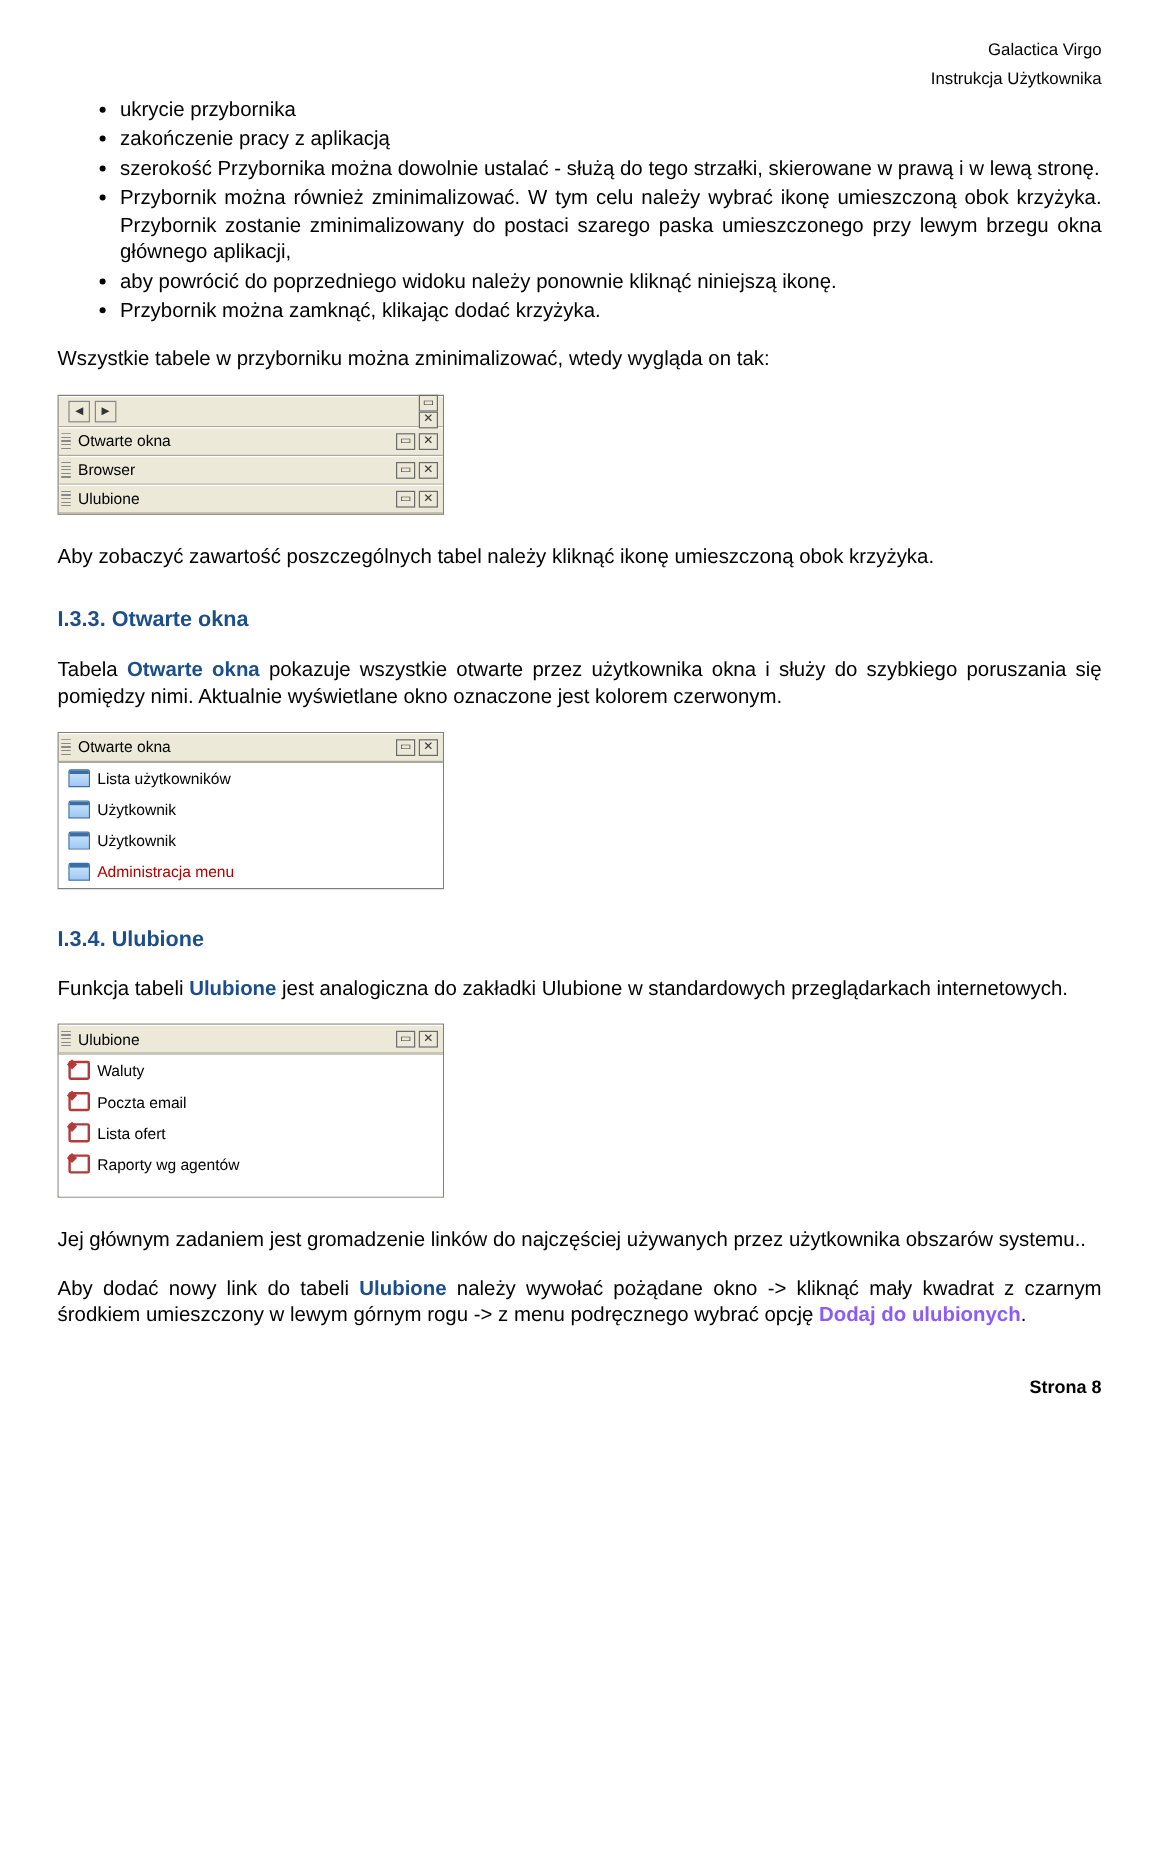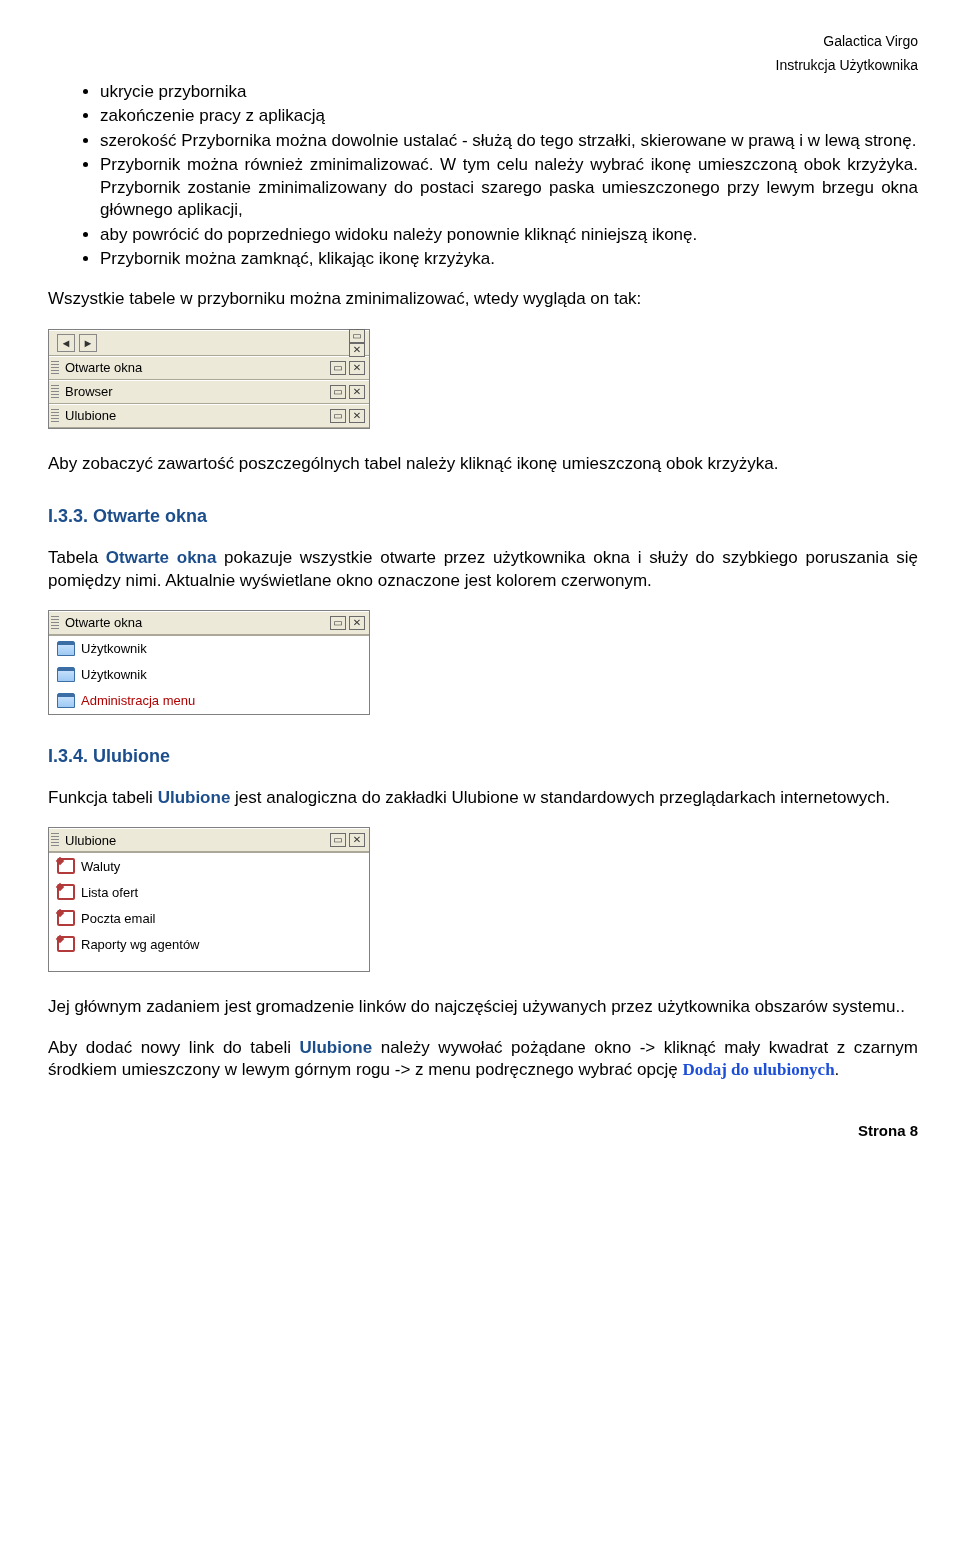--- a/index.html
+++ b/index.html
@@ -35,23 +35,22 @@
     color: #1c4e8c;
     font-weight: bold;
     font-size: 18px;
     margin: 30px 0 14px 0;
   }
   .inline-bold-blue {
     color: #1c4e8c;
     font-weight: bold;
   }
   .inline-bold-dark {
-    color: #1d4ed8;
-    font-weight: bold;
-    font-family: Liberation Serif, serif;
+    color: #8b5cf6;
+    font-weight: bold;
   }
   
   .panel {
     border: 1px solid #808080;
     width: 320px;
     background: #ece9d8;
     font-family: Tahoma, Verdana, sans-serif;
     font-size: 13px;
     margin: 8px 0 24px 0;
   }
@@ -164,21 +163,21 @@
 
 <div class="header-right">Galactica Virgo</div>
 <div class="header-right">Instrukcja Użytkownika</div>
 
 <ul class="main-list">
   <li>ukrycie przybornika</li>
   <li>zakończenie pracy z aplikacją</li>
   <li>szerokość Przybornika można dowolnie ustalać - służą do tego strzałki, skierowane w prawą i w lewą stronę.</li>
   <li>Przybornik można również zminimalizować. W tym celu należy wybrać ikonę umieszczoną obok krzyżyka. Przybornik zostanie zminimalizowany do postaci szarego paska umieszczonego przy lewym brzegu okna głównego aplikacji,</li>
   <li>aby powrócić do poprzedniego widoku należy ponownie kliknąć niniejszą ikonę.</li>
-  <li>Przybornik można zamknąć, klikając ikonę krzyżyka.</li>
+  <li>Przybornik można zamknąć, klikając dodać krzyżyka.</li>
 </ul>
 
 <p class="body-text">Wszystkie tabele w przyborniku można zminimalizować, wtedy wygląda on tak:</p>
 
 <div class="panel">
   <div class="nav-row">
     <div class="nav-left">
       <span class="grip"></span>
       <span class="btn-small">◄</span>
       <span class="btn-small">►</span>
@@ -227,20 +226,24 @@
     <span class="grip"></span>
     <span class="label">Otwarte okna</span>
     <div class="controls">
       <span class="ctrl-box">▭</span>
       <span class="ctrl-box">✕</span>
     </div>
   </div>
   <div class="panel-body-white">
     <div class="item-row">
         <span class="win-icon"></span>
+        <span>Lista użytkowników</span>
+      </div>
+    <div class="item-row">
+        <span class="win-icon"></span>
         <span>Użytkownik</span>
       </div>
     <div class="item-row">
         <span class="win-icon"></span>
         <span>Użytkownik</span>
       </div>
     <div class="item-row" style="color:#b00000">
         <span class="win-icon"></span>
         <span>Administracja menu</span>
       </div>
@@ -262,25 +265,25 @@
       <span class="ctrl-box">✕</span>
     </div>
   </div>
   <div class="panel-body-white">
     <div class="item-row">
         <span class="fav-icon"></span>
         <span>Waluty</span>
       </div>
     <div class="item-row">
         <span class="fav-icon"></span>
+        <span>Poczta email</span>
+      </div>
+    <div class="item-row">
+        <span class="fav-icon"></span>
         <span>Lista ofert</span>
-      </div>
-    <div class="item-row">
-        <span class="fav-icon"></span>
-        <span>Poczta email</span>
       </div>
     <div class="item-row">
         <span class="fav-icon"></span>
         <span>Raporty wg agentów</span>
       </div>
     <div style="height:14px;background:#fff"></div>
   </div>
 </div>
 
 <p class="body-text">Jej głównym zadaniem jest gromadzenie linków do najczęściej używanych przez użytkownika obszarów systemu..</p>

